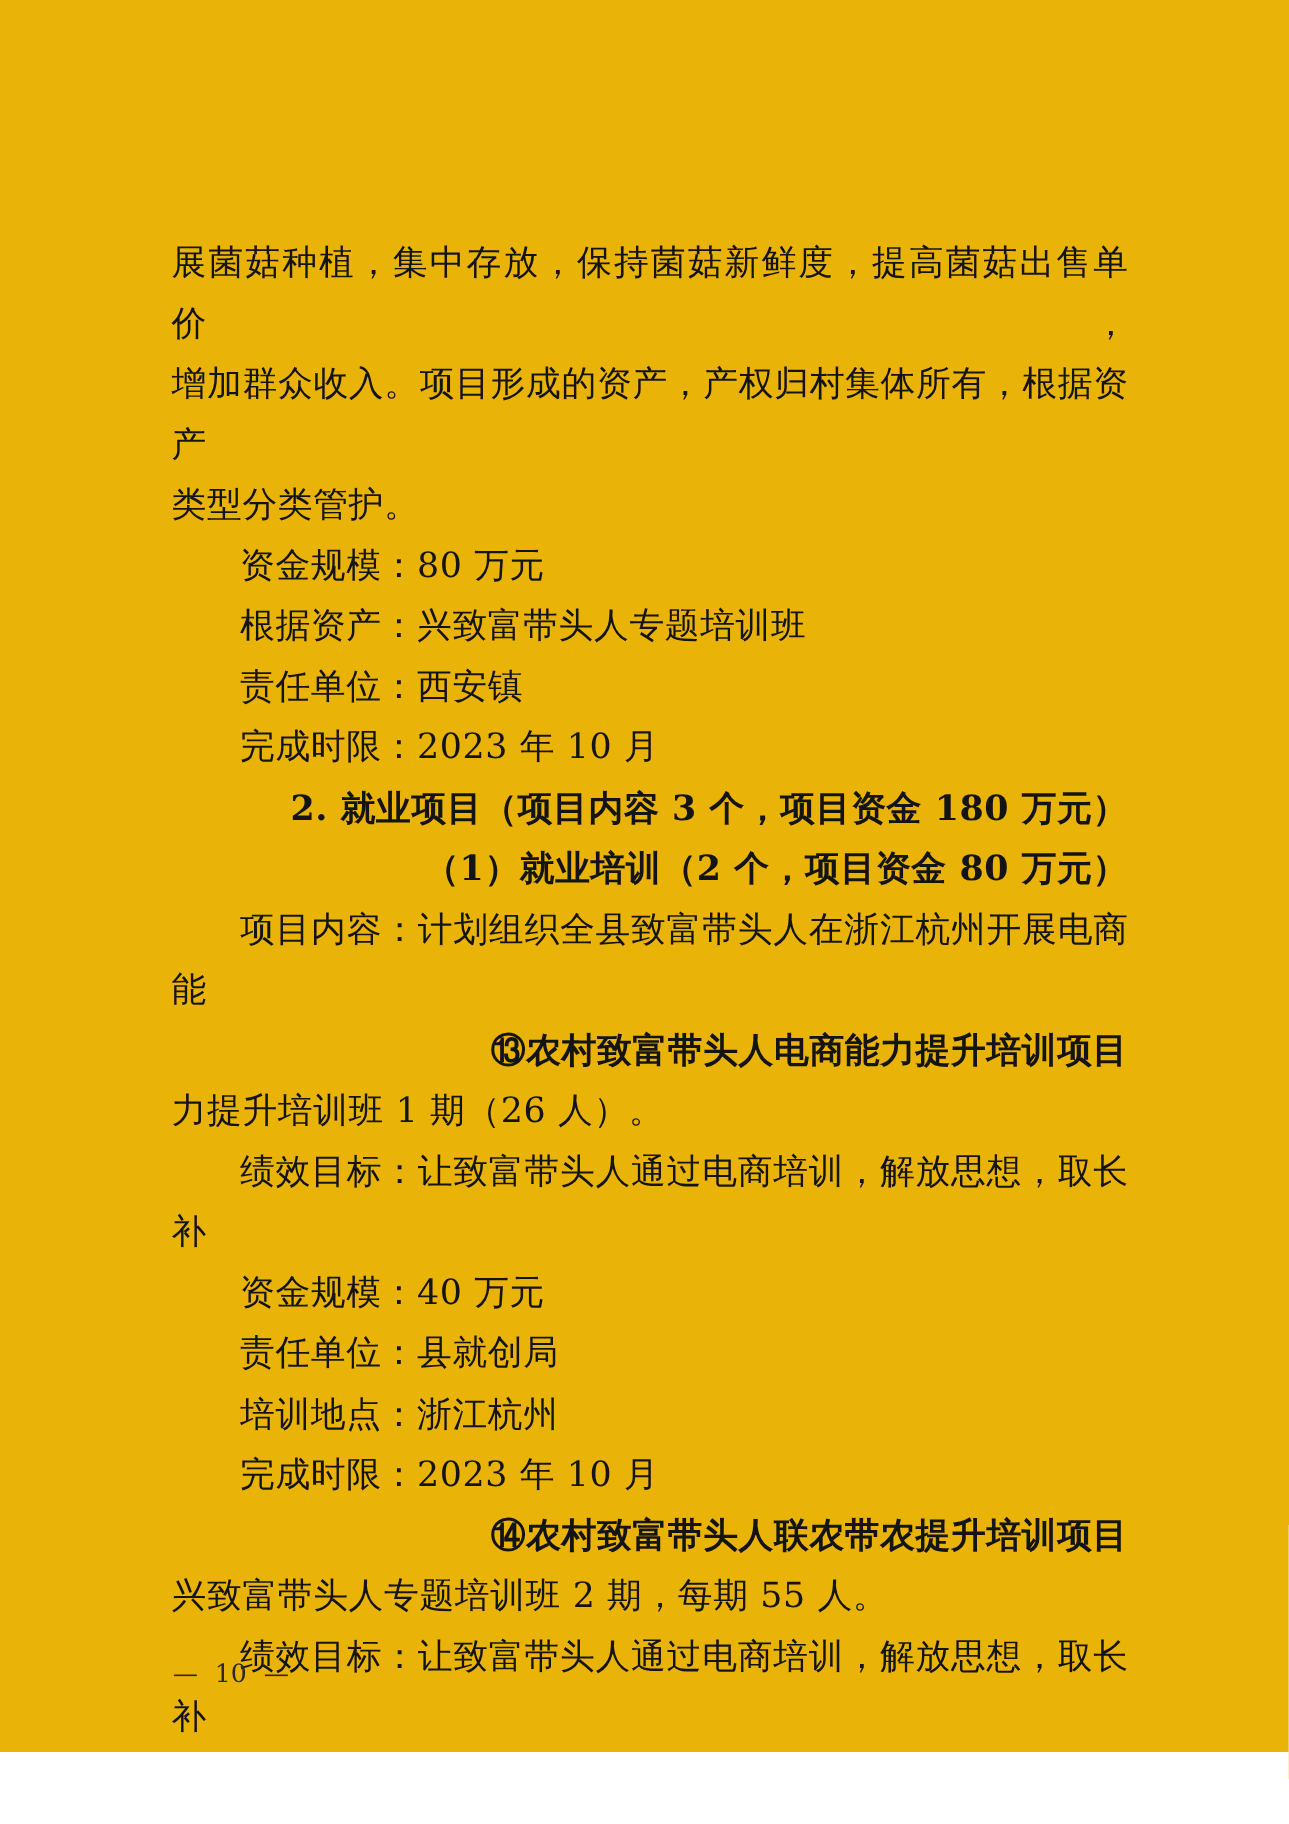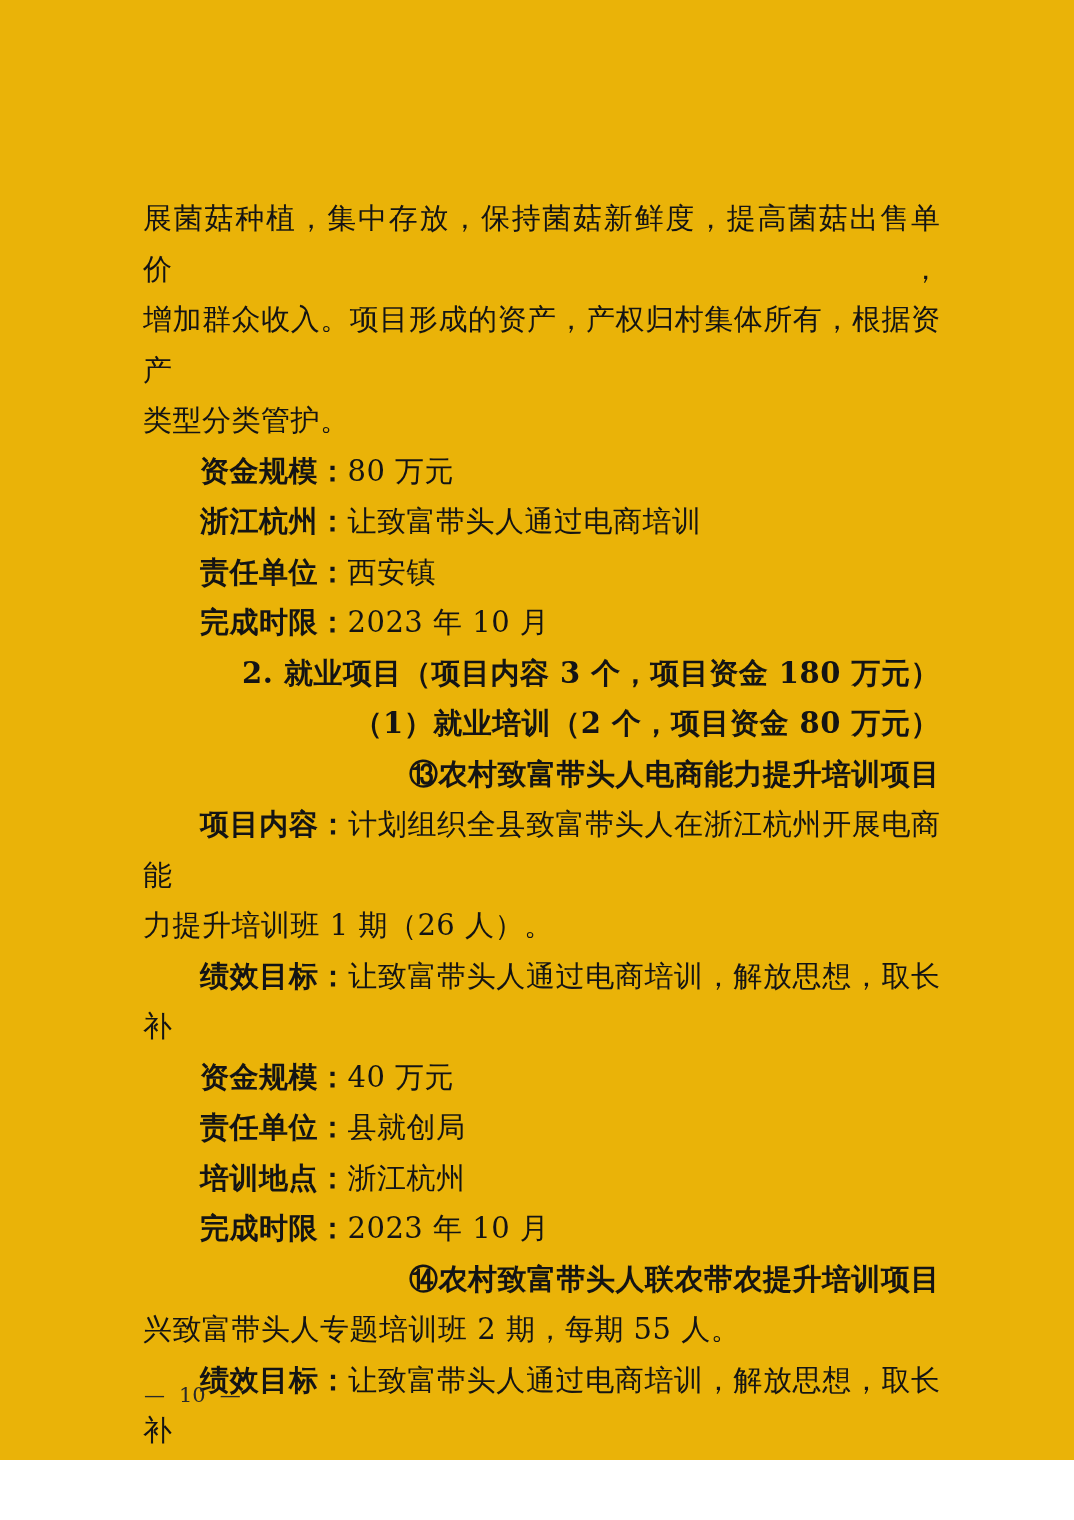--- a/index.html
+++ b/index.html
@@ -36,21 +36,21 @@
     letter-spacing: 0px;
   }
   .line.indent {
     text-indent: 57px;
   }
   .line.bold {
     font-weight: 700;
     text-align: right;
   }
   .field-label {
-    font-weight: 700;
+    font-weight: 400;
   }
   .page-footer {
     position: absolute;
     left: 144px;
     top: 1378px;
     font-size: 21px;
     line-height: 34px;
     color: #2a2a2a;
     display: flex;
     align-items: center;
@@ -65,27 +65,27 @@
 </head>
 <body>
 
 <div class="page">
 
   <main class="content">
       <div class="line justify"><span>展菌菇种植，集中存放，保持菌菇新鲜度，提高菌菇出售单价，</span></div>
       <div class="line justify"><span>增加群众收入。项目形成的资产，产权归村集体所有，根据资产</span></div>
       <div class="line"><span>类型分类管护。</span></div>
       <div class="line indent"><span class="field-label">资金规模：</span><span>80 万元</span></div>
-      <div class="line indent"><span class="field-label">浙江杭州：</span><span>让致富带头人通过电商培训</span></div>
+      <div class="line indent"><span class="field-label">根据资产：</span><span>兴致富带头人专题培训班</span></div>
       <div class="line indent"><span class="field-label">责任单位：</span><span>西安镇</span></div>
       <div class="line indent"><span class="field-label">完成时限：</span><span>2023 年 10 月</span></div>
       <div class="line indent bold"><span>2. 就业项目（项目内容 3 个，项目资金 180 万元）</span></div>
       <div class="line indent bold"><span>（1）就业培训（2 个，项目资金 80 万元）</span></div>
+      <div class="line indent justify"><span class="field-label">项目内容：</span><span>计划组织全县致富带头人在浙江杭州开展电商能</span></div>
       <div class="line indent bold"><span>⑬农村致富带头人电商能力提升培训项目</span></div>
-      <div class="line indent justify"><span class="field-label">项目内容：</span><span>计划组织全县致富带头人在浙江杭州开展电商能</span></div>
       <div class="line"><span>力提升培训班 1 期（26 人）。</span></div>
       <div class="line indent justify"><span class="field-label">绩效目标：</span><span>让致富带头人通过电商培训，解放思想，取长补</span></div>
       <div class="line indent"><span class="field-label">资金规模：</span><span>40 万元</span></div>
       <div class="line indent"><span class="field-label">责任单位：</span><span>县就创局</span></div>
       <div class="line indent"><span class="field-label">培训地点：</span><span>浙江杭州</span></div>
       <div class="line indent"><span class="field-label">完成时限：</span><span>2023 年 10 月</span></div>
       <div class="line indent bold"><span>⑭农村致富带头人联农带农提升培训项目</span></div>
       <div class="line"><span>兴致富带头人专题培训班 2 期，每期 55 人。</span></div>
       <div class="line indent justify"><span class="field-label">绩效目标：</span><span>让致富带头人通过电商培训，解放思想，取长补</span></div>
     </main>

